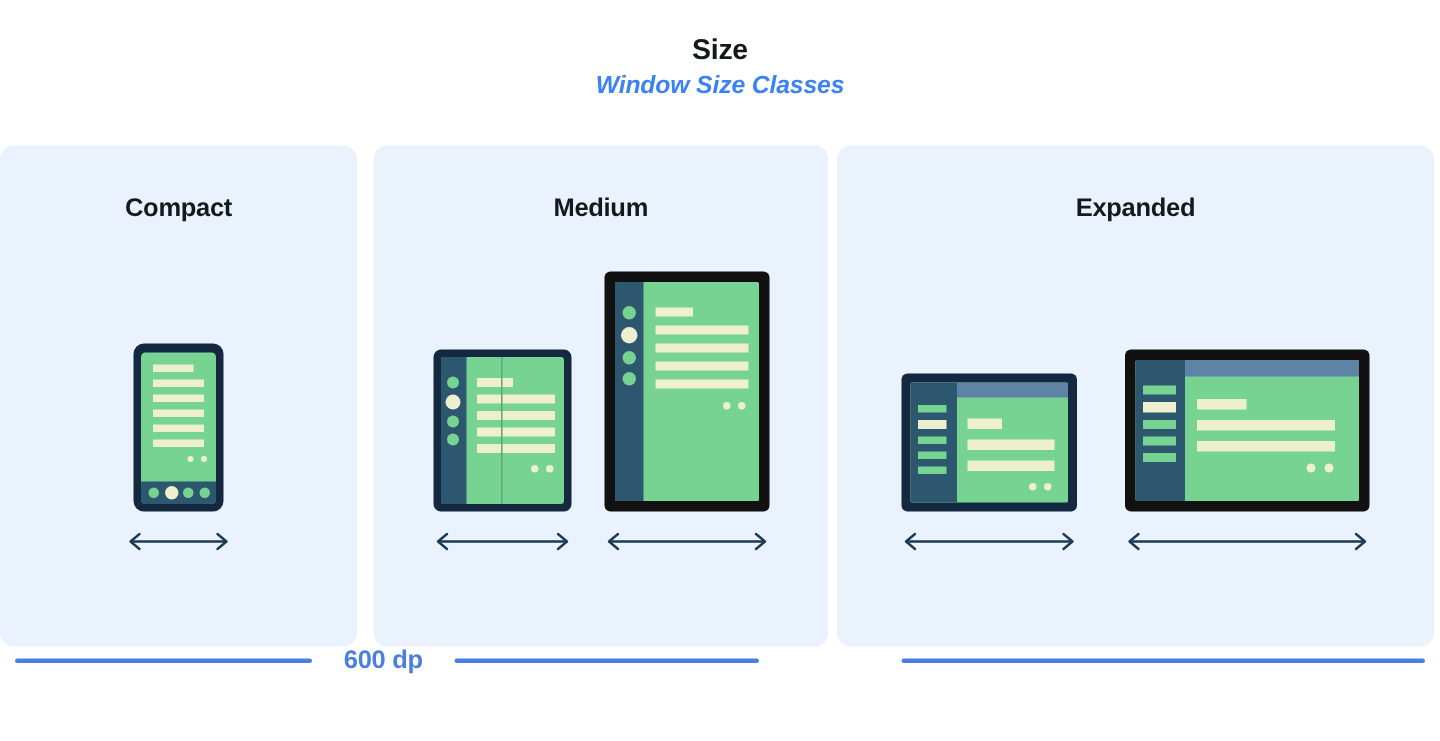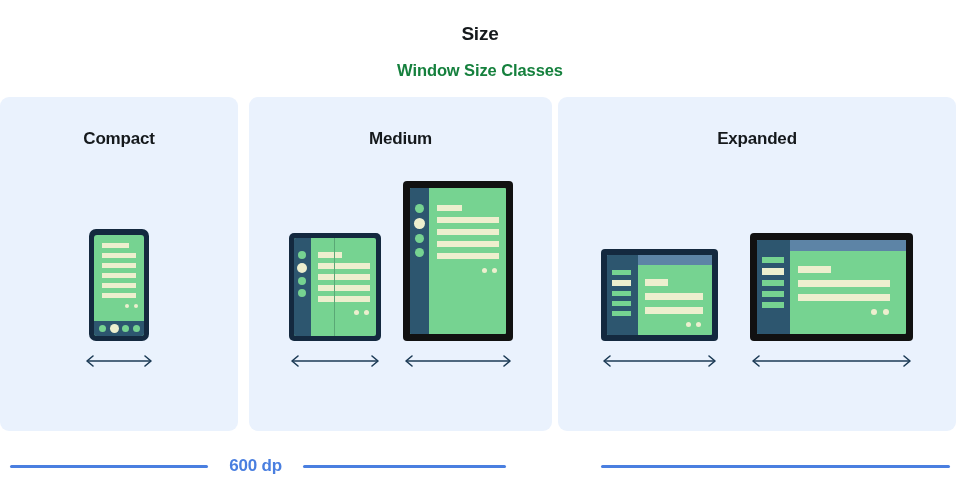--- a/index.html
+++ b/index.html
@@ -32,24 +32,25 @@
   .title {
     font-size: 19px;
     font-weight: bold;
     color: #15191c;
     letter-spacing: -0.2px;
     line-height: 24px;
   }
   .subtitle {
     font-size: 16.5px;
     font-weight: bold;
-    color: #15803d;
+    color: #3b82f6;
     letter-spacing: -0.1px;
     line-height: 22px;
-    margin-top: 13px;
+    margin-top: 0;
+    font-style: italic;
   }
 
   
   .panels {
     position: absolute;
     top: 97px;
     left: 0;
     width: 960px;
     height: 334px;
   }
@@ -158,21 +159,21 @@
 
   
   .arrow {
     margin-top: 12px;
   }
 
   
   .rulers {
     position: absolute;
     left: 0;
-    top: 452px;
+    top: 426px;
     width: 904px;
     height: 42px;
   }
   .ruler-line {
     position: absolute;
     height: 3px;
     background: #4a7fe0;
     border-radius: 2px;
     top: 13px;
   }

